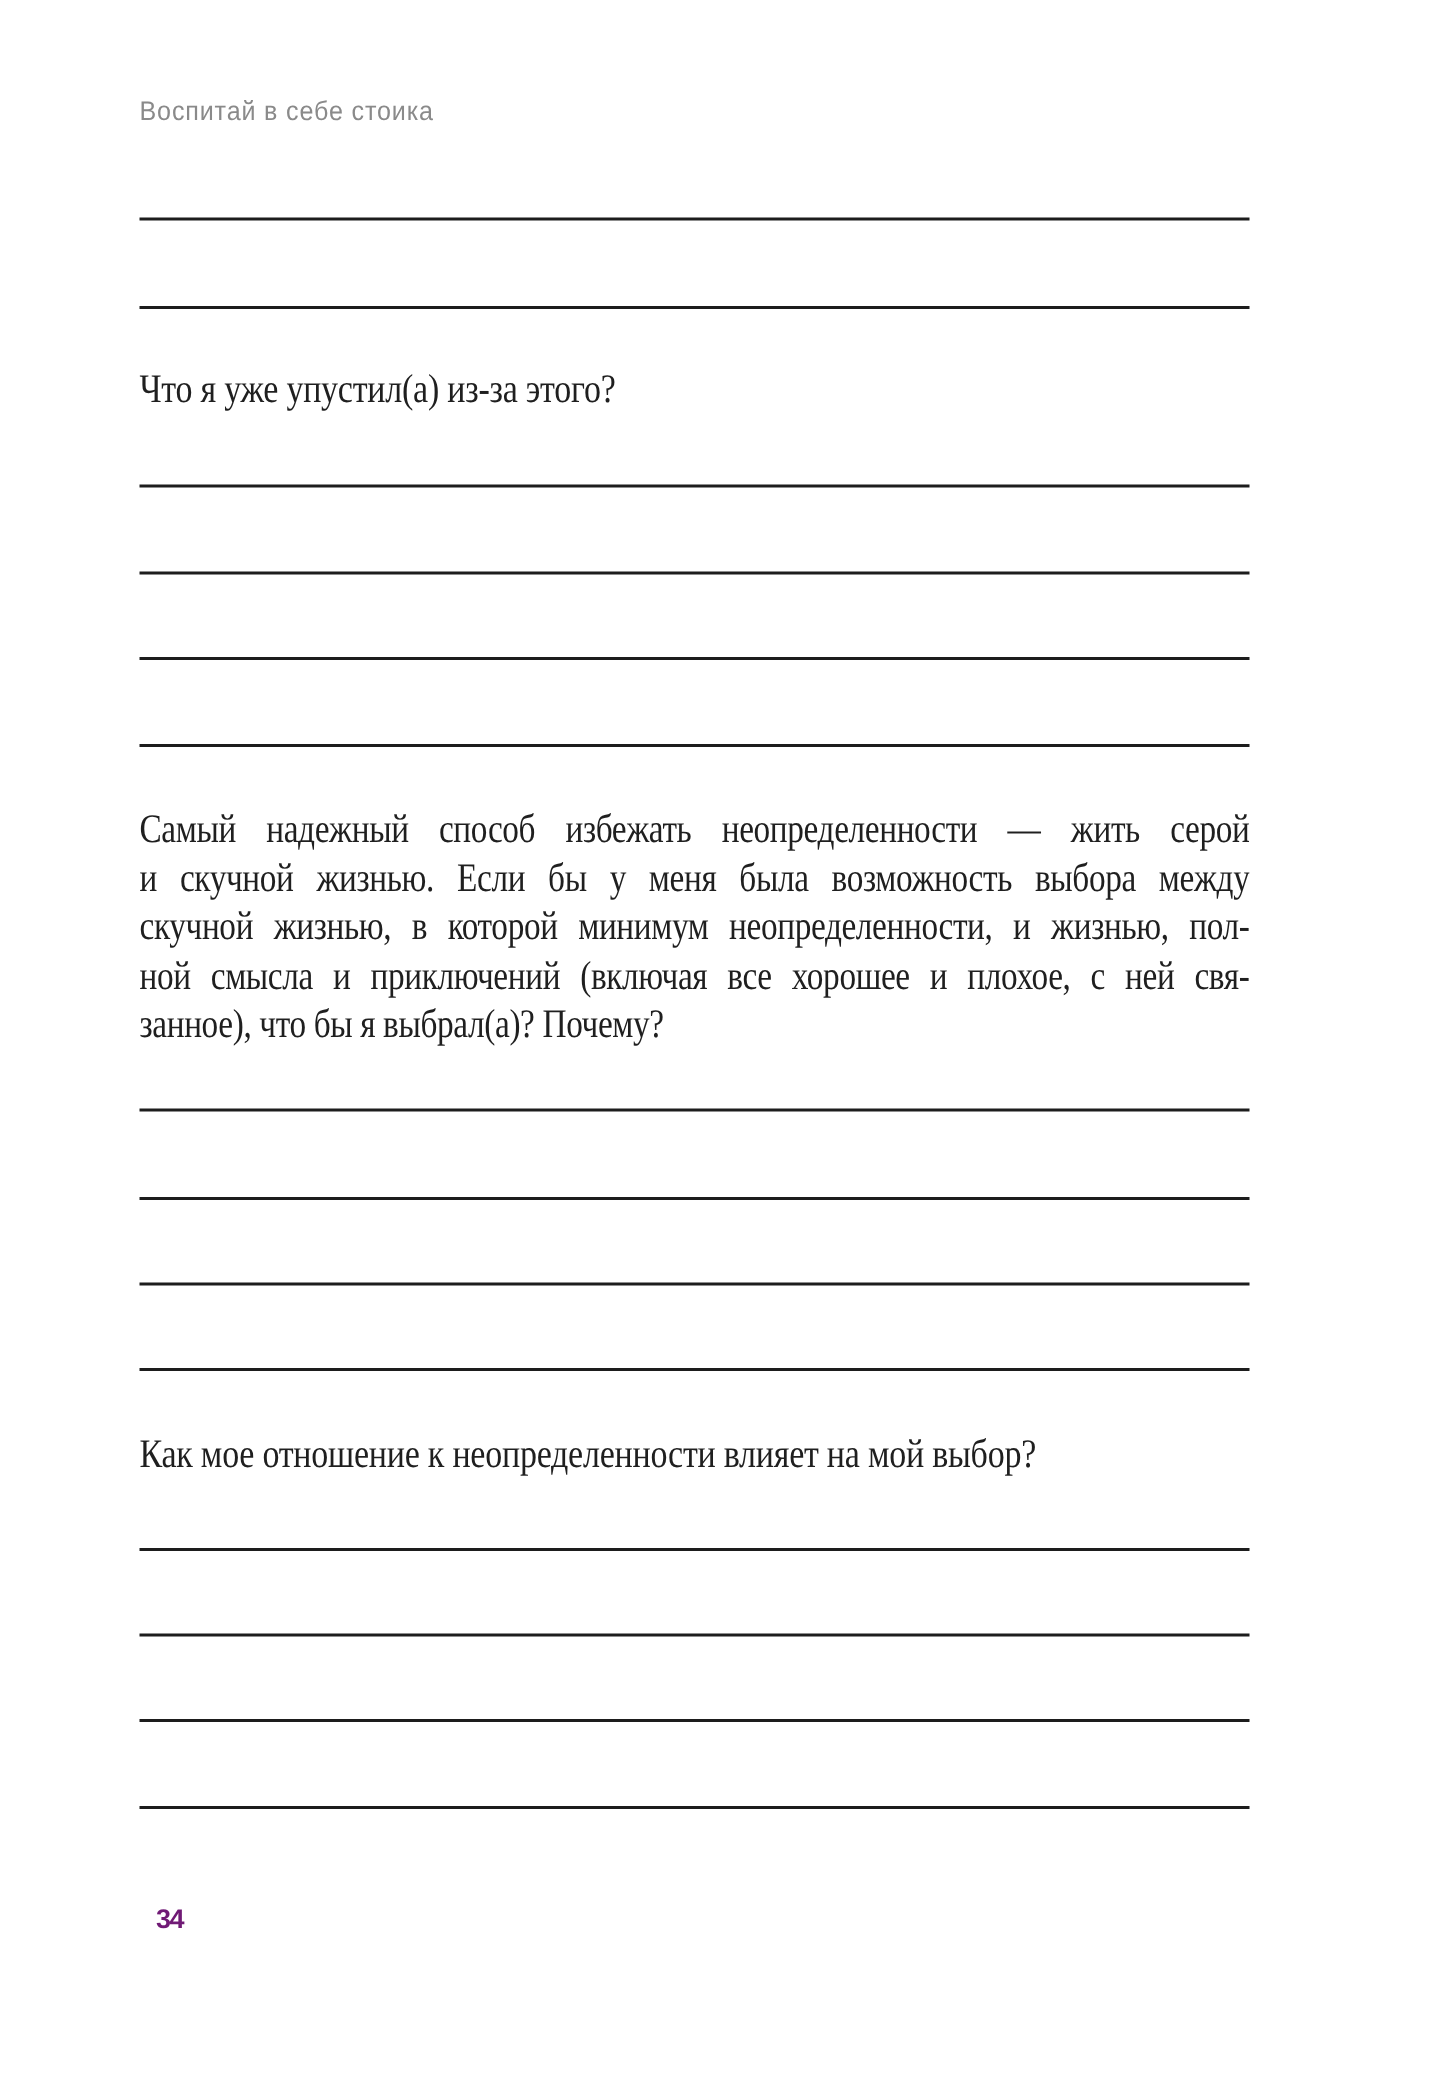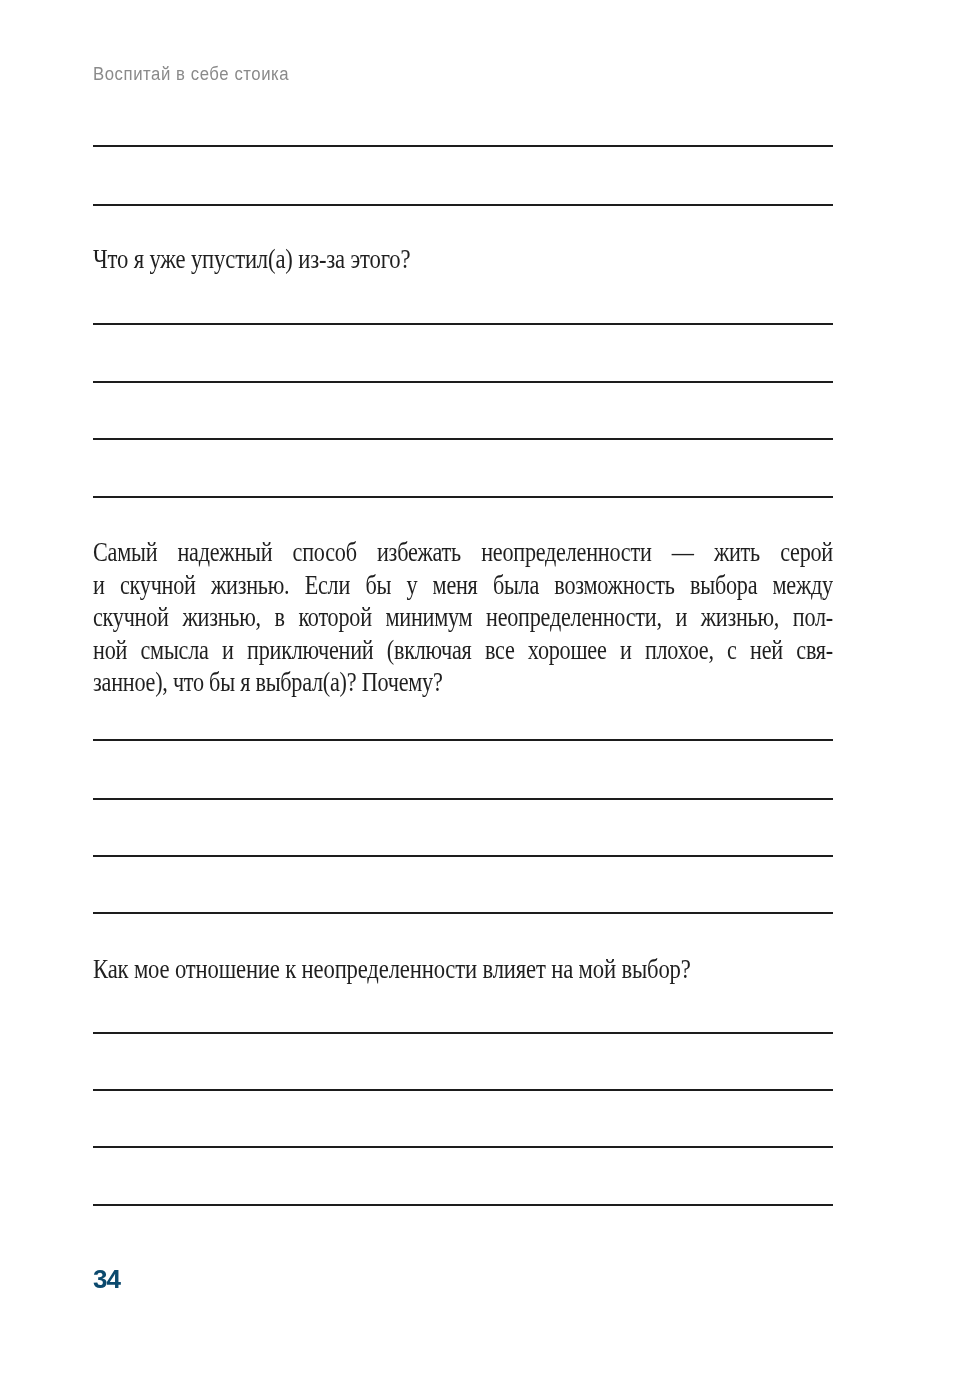--- a/index.html
+++ b/index.html
@@ -64,28 +64,28 @@
     overflow: hidden;
     text-align: justify;
     text-align-last: justify;
   }
   .para-line.last {
     text-align: left;
     text-align-last: left;
   }
   .page-number {
     position: absolute;
-    left: 93px;
+    left: 104px;
     top: 1262px;
     font-family: "Liberation Sans", sans-serif;
     font-weight: 700;
-    font-size: 26px;
+    font-size: 18px;
     line-height: 34px;
     letter-spacing: -1px;
-    color: #0c4a6e;
+    color: #701a75;
   }
 </style>
 </head>
 <body>
 
 <div class="page">
 
   <div class="running-header">Воспитай в себе стоика</div>
 
   <div class="writing-line" style="top:145px"></div>

